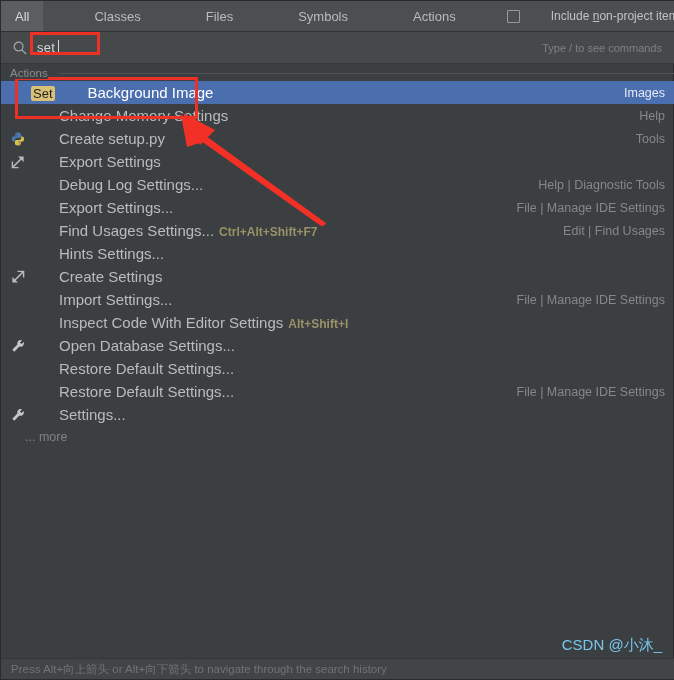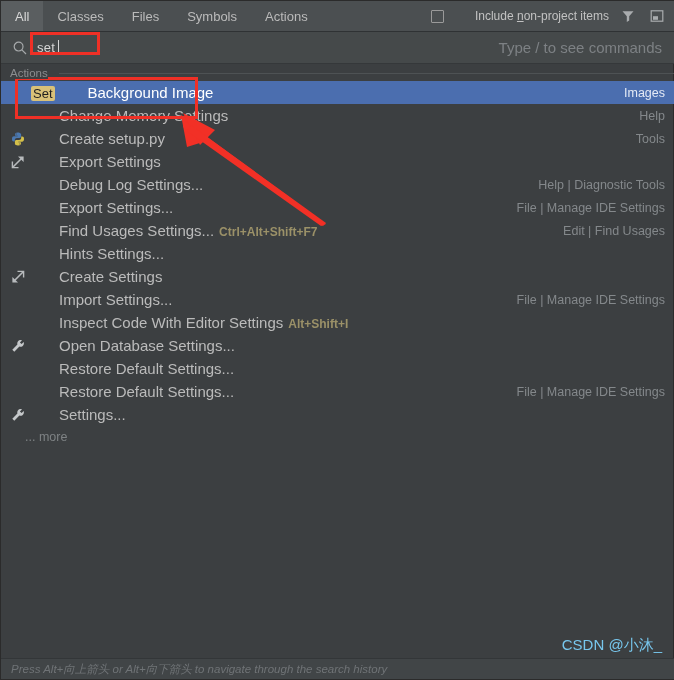--- a/index.html
+++ b/index.html
@@ -15,21 +15,21 @@
     background: #3c3f41;
     border: 1px solid #2b2b2b;
   }
 
   
   .tabbar {
     position: absolute; left: 0; top: 0;
     width: 674px; height: 31px;
     background: #4b4f51;
     border-bottom: 1px solid #2f3234;
-    display: flex; align-items: stretch;
+    display: flex; align-items: stretch; gap: 37px;
   }
   .tab {
     display: flex; align-items: center;
     padding: 0 14px;
     font-size: 13px;
     color: #bbbbbb;
     cursor: default;
     white-space: nowrap;
   }
   .tab.active {
@@ -76,21 +76,21 @@
     font-size: 13px; color: #d6d6d6;
     letter-spacing: .2px;
   }
   .caret {
     display: inline-block;
     width: 1px; height: 15px;
     background: #d6d6d6;
     margin-left: 3px;
   }
   .hint-right {
-    font-size: 15px; color: #7d8184;
+    font-size: 11px; color: #7d8184;
     margin-right: 13px; white-space: nowrap;
   }
 
   
   .section-head {
     position: absolute; left: 0; top: 64px;
     width: 674px; height: 15px;
     display: flex; align-items: center;
   }
   .section-label {
@@ -153,21 +153,21 @@
   
   .statusbar {
     position: absolute; left: 0; bottom: 0;
     width: 674px; height: 21px;
     background: #414547;
     border-top: 1px solid #333638;
     display: flex; align-items: center;
   }
   .status-text {
     font-size: 11.5px; color: #6f7376;
-    padding-left: 10px; white-space: nowrap; font-style: italic;
+    padding-left: 10px; white-space: nowrap;
   }
 
   
   .watermark {
     position: absolute;
     right: 11px; bottom: 24px;
     font-size: 15px;
     color: #7dd3fc;
     opacity: .92;
     white-space: nowrap;

